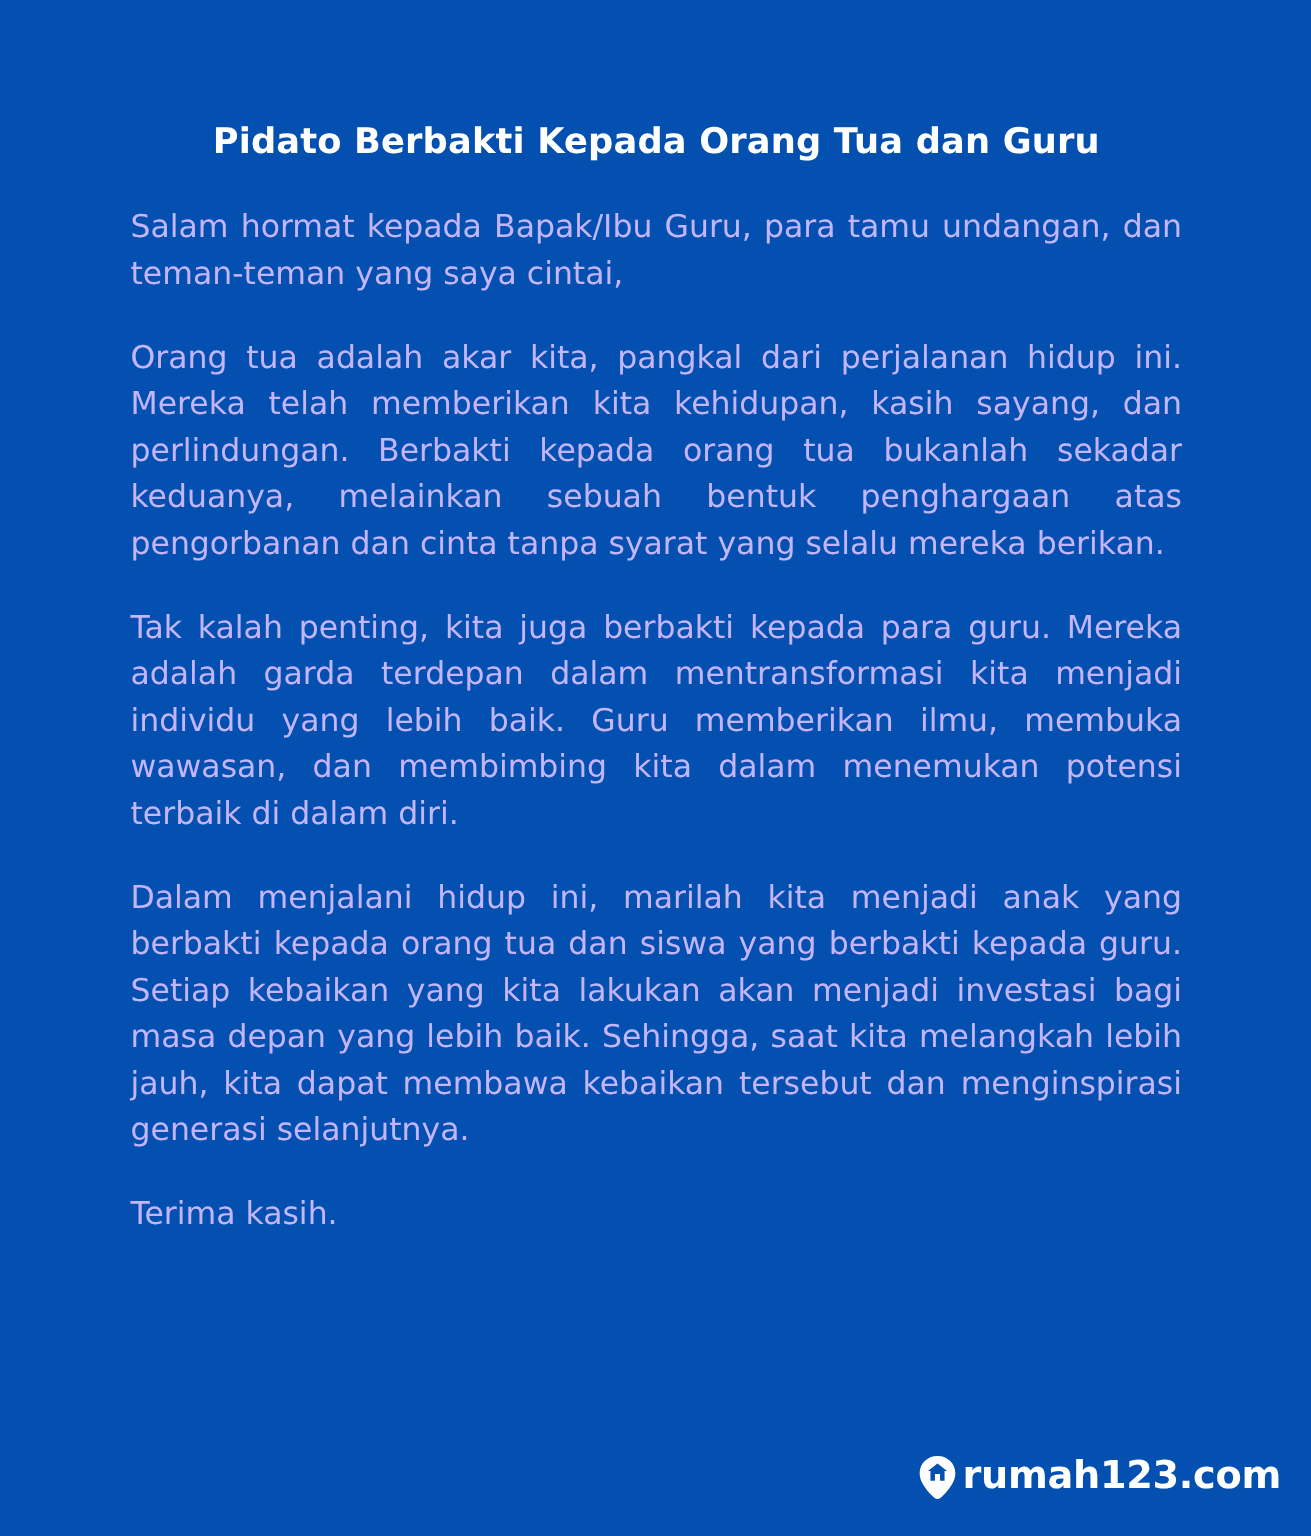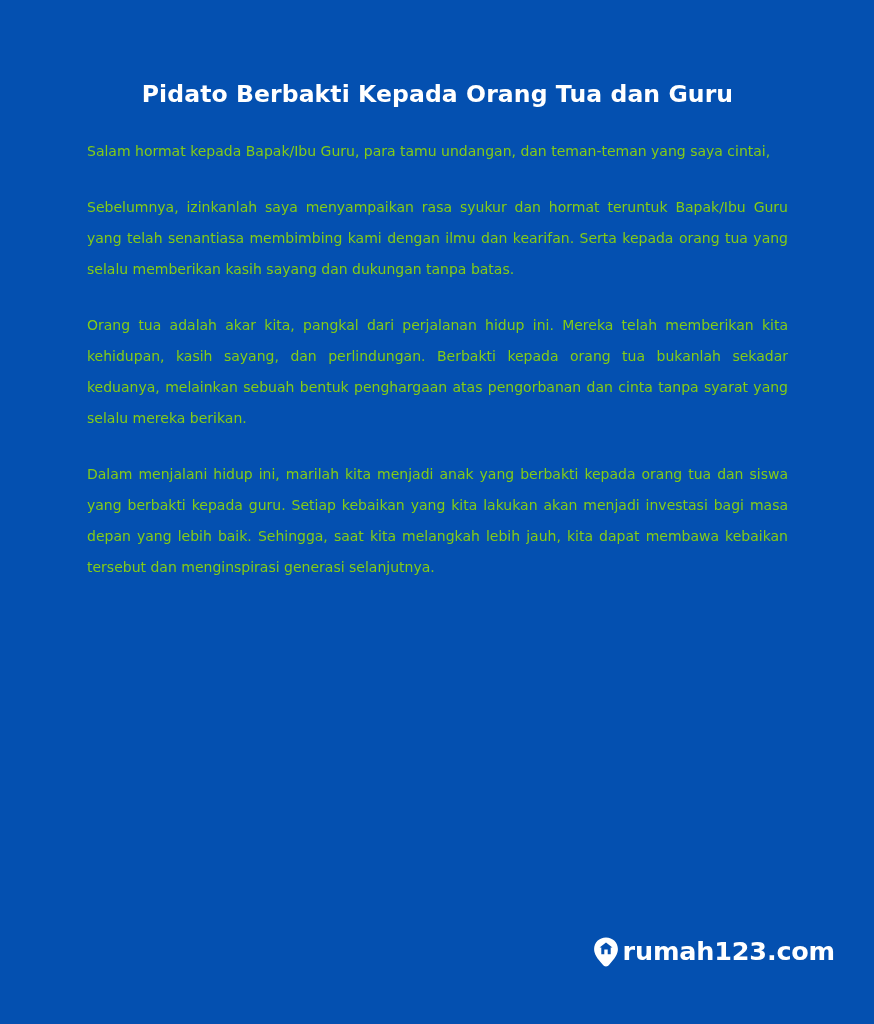--- a/index.html
+++ b/index.html
@@ -34,40 +34,40 @@
     font-size: 23.5px;
     font-weight: bold;
     letter-spacing: 0.1px;
     line-height: 1.3;
   }
   .body-copy {
     margin-top: 26px;
   }
   p.para {
     margin: 0 0 25px 0;
-    color: #84cc16;
-    font-size: 14px;
+    color: #c4b5fd;
+    font-size: 21px;
     line-height: 31px;
     text-align: justify;
     text-justify: inter-word;
     -webkit-hyphens: none;
     hyphens: none;
   }
   p.para:last-child {
     margin-bottom: 0;
   }
   p.closing {
     text-align: left;
   }
   .brand {
     position: absolute;
     left: 0;
-    top: 937px;
+    top: 970px;
     width: 874px;
-    padding-right: 39px;
+    padding-right: 20px;
     box-sizing: border-box;
     display: flex;
     justify-content: flex-end;
     align-items: center;
   }
   .brand-pin {
     display: block;
     width: 26px;
     height: 30px;
     margin-right: 4px;
@@ -86,23 +86,24 @@
 <body>
 
 <div class="page">
 
   <div class="content">
 
     <h1 class="doc-title">Pidato Berbakti Kepada Orang Tua dan Guru</h1>
 
     <div class="body-copy">
       <p class="para">Salam hormat kepada Bapak/Ibu Guru, para tamu undangan, dan teman-teman yang saya cintai,</p>
-      <p class="para">Sebelumnya, izinkanlah saya menyampaikan rasa syukur dan hormat teruntuk Bapak/Ibu Guru yang telah senantiasa membimbing kami dengan ilmu dan kearifan. Serta kepada orang tua yang selalu memberikan kasih sayang dan dukungan tanpa batas.</p>
       <p class="para">Orang tua adalah akar kita, pangkal dari perjalanan hidup ini. Mereka telah memberikan kita kehidupan, kasih sayang, dan perlindungan. Berbakti kepada orang tua bukanlah sekadar keduanya, melainkan sebuah bentuk penghargaan atas pengorbanan dan cinta tanpa syarat yang selalu mereka berikan.</p>
+      <p class="para">Tak kalah penting, kita juga berbakti kepada para guru. Mereka adalah garda terdepan dalam mentransformasi kita menjadi individu yang lebih baik. Guru memberikan ilmu, membuka wawasan, dan membimbing kita dalam menemukan potensi terbaik di dalam diri.</p>
       <p class="para">Dalam menjalani hidup ini, marilah kita menjadi anak yang berbakti kepada orang tua dan siswa yang berbakti kepada guru. Setiap kebaikan yang kita lakukan akan menjadi investasi bagi masa depan yang lebih baik. Sehingga, saat kita melangkah lebih jauh, kita dapat membawa kebaikan tersebut dan menginspirasi generasi selanjutnya.</p>
+      <p class="para closing">Terima kasih.</p>
     </div>
 
   </div>
 
   <div class="brand">
     <svg class="brand-pin" viewBox="0 0 26 30" aria-hidden="true">
       <path d="M13 0.6 C6.2 0.6 1.1 5.6 1.1 12.1 C1.1 17.2 4.4 21.9 9.6 27.4 C10.5 28.4 11.6 29.4 13 29.4 C14.4 29.4 15.5 28.4 16.4 27.4 C21.6 21.9 24.9 17.2 24.9 12.1 C24.9 5.6 19.8 0.6 13 0.6 Z" fill="#ffffff"></path>
       <path d="M13 5.6 L6.6 10.6 L8.3 10.6 L8.3 17.2 L17.7 17.2 L17.7 10.6 L19.4 10.6 Z M11.3 12.6 L14.7 12.6 L14.7 17.2 L11.3 17.2 Z" fill="#0450b0"></path>
     </svg>
     <span class="brand-name">rumah123.com</span>

